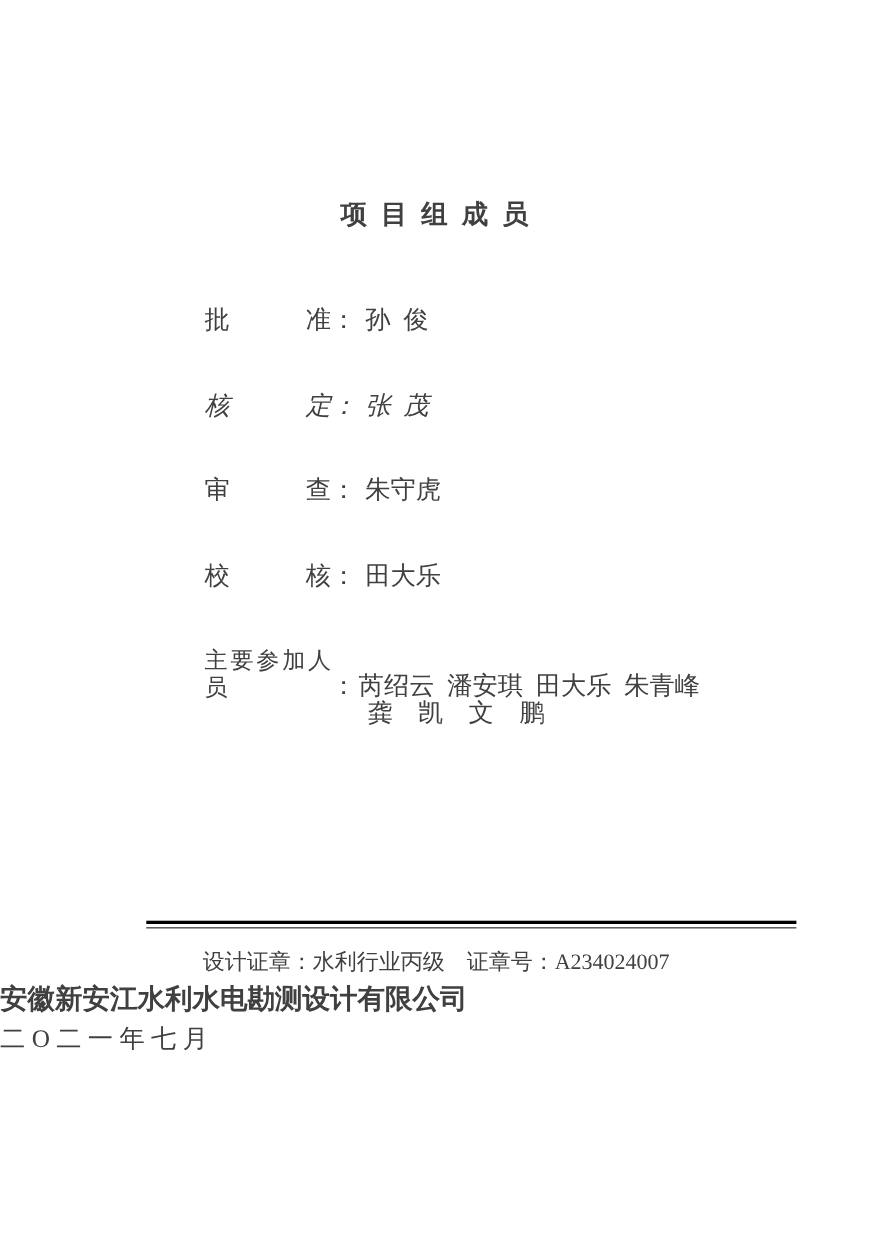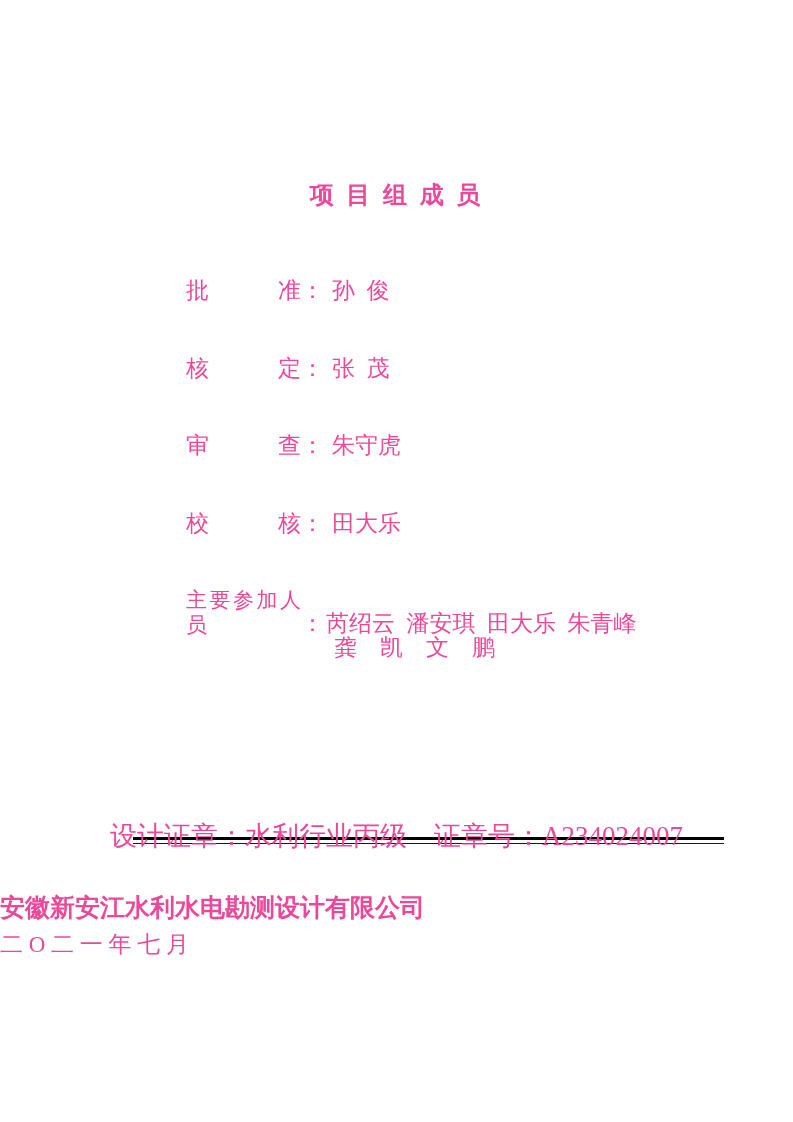--- a/index.html
+++ b/index.html
@@ -5,21 +5,21 @@
   html, body {
     margin: 0;
     padding: 0;
     background: #ffffff;
   }
   .page {
     position: relative;
     width: 793px;
     height: 1122px;
     background: #ffffff;
-    color: #ec4899;
+    color: #404040;
     font-family: "Liberation Serif", "DejaVu Serif", serif;
     overflow: hidden;
   }
   .doc-title {
     position: absolute;
     top: 179px;
     left: 0;
     width: 100%;
     text-align: center;
     font-family: "Liberation Sans", "DejaVu Sans", sans-serif;
@@ -29,21 +29,21 @@
     white-space: pre-wrap;
   }
   .roster-row {
     position: absolute;
     left: 163px;
     font-size: 23px;
     white-space: pre-wrap;
     line-height: 1.2;
   }
   .row-1 { top: 249px; }
-  .row-2 { top: 327px; }
+  .row-2 { top: 327px; font-style: italic; }
   .row-3 { top: 404px; }
   .row-4 { top: 482px; }
   .row-participants { top: 560px; }
   .row-participants-2 { top: 606px; left: 311px; }
   .role-label {
     display: inline-block;
     width: 115px;
     text-align: justify;
     text-align-last: justify;
     vertical-align: bottom;
@@ -65,25 +65,25 @@
     position: absolute;
     top: 837px;
     left: 133px;
     width: 591px;
     height: 2.5px;
     border-top: 3.5px solid #000000;
     border-bottom: 1.5px solid #1a1a1a;
   }
   .cert-line {
     position: absolute;
-    top: 818px;
+    top: 861px;
     left: 0;
     width: 100%;
     text-align: center;
-    font-size: 27px;
+    font-size: 20px;
     white-space: pre-wrap;
   }
   .company-line {
     position: absolute;
     top: 891px;
     left: 0;
     width: 100%;
     text-align: left;
     font-size: 25px;
     font-weight: 700;

